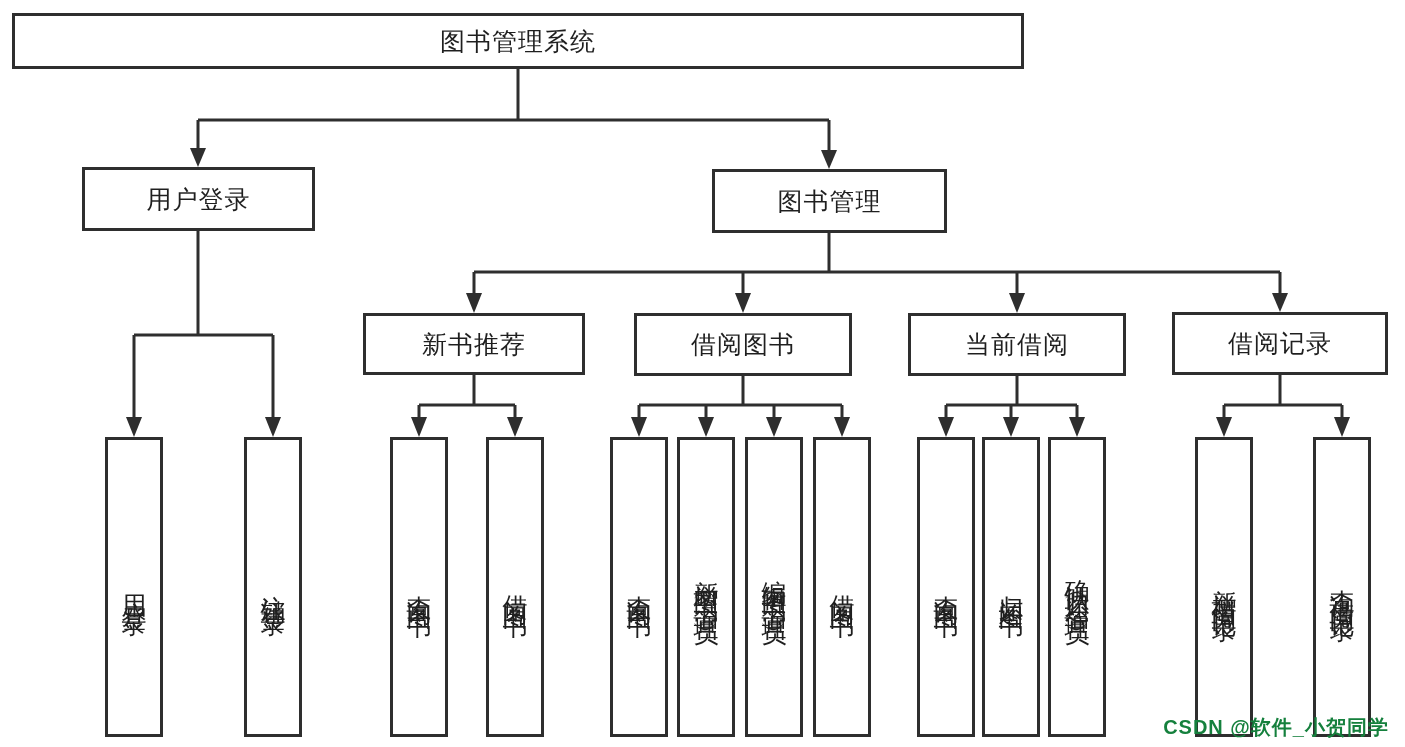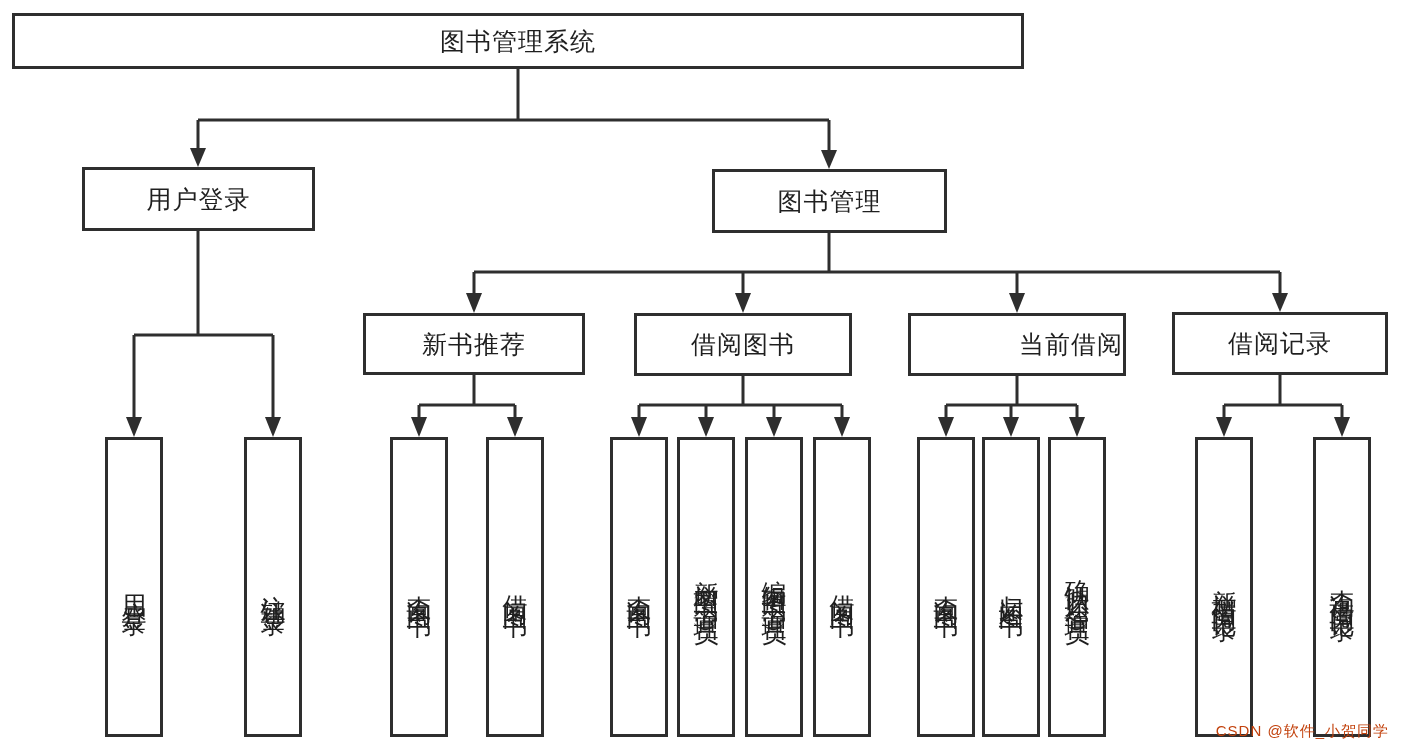--- a/index.html
+++ b/index.html
@@ -18,30 +18,30 @@
   .leaf span{
     writing-mode:vertical-rl;text-orientation:mixed;
     letter-spacing:6px;line-height:1;display:block;
   }
   
   .n-root{left:12px;top:13px;width:1012px;height:56px;}
   .n-login{left:82px;top:167px;width:233px;height:64px;}
   .n-mgmt{left:712px;top:169px;width:235px;height:64px;}
   .n-g0{left:363px;top:313px;width:222px;height:62px;}
   .n-g1{left:634px;top:313px;width:218px;height:63px;}
-  .n-g2{left:908px;top:313px;width:218px;height:63px;justify-content:flex-end;}
+  .n-g2{left:908px;top:313px;width:218px;height:63px;}
   .n-g3{left:1172px;top:312px;width:216px;height:63px;align-items:center;}
   .leaf{top:437px;width:58px;height:300px;}
   .l1{left:105px;} .l2{left:244px;} .l3{left:390px;} .l4{left:486px;}
   .l5{left:610px;} .l6{left:677px;} .l7{left:745px;} .l8{left:813px;}
   .l9{left:917px;} .l10{left:982px;} .l11{left:1048px;}
   .l12{left:1195px;} .l13{left:1313px;}
   .watermark{
-    position:absolute;right:16px;bottom:6px;font-size:15px;
-    color:#c2410c;letter-spacing:1px;z-index:5;white-space:nowrap;
+    position:absolute;right:16px;bottom:6px;font-size:20px;
+    color:#15803d;letter-spacing:1px;z-index:5;white-space:nowrap;font-weight:bold;
   }
 </style>
 </head>
 <body>
 
 <div class="stage">
 
   <svg class="wires" viewBox="0 0 1405 747" fill="none" stroke="#2e2e2e" stroke-width="3">
 
     <g>

